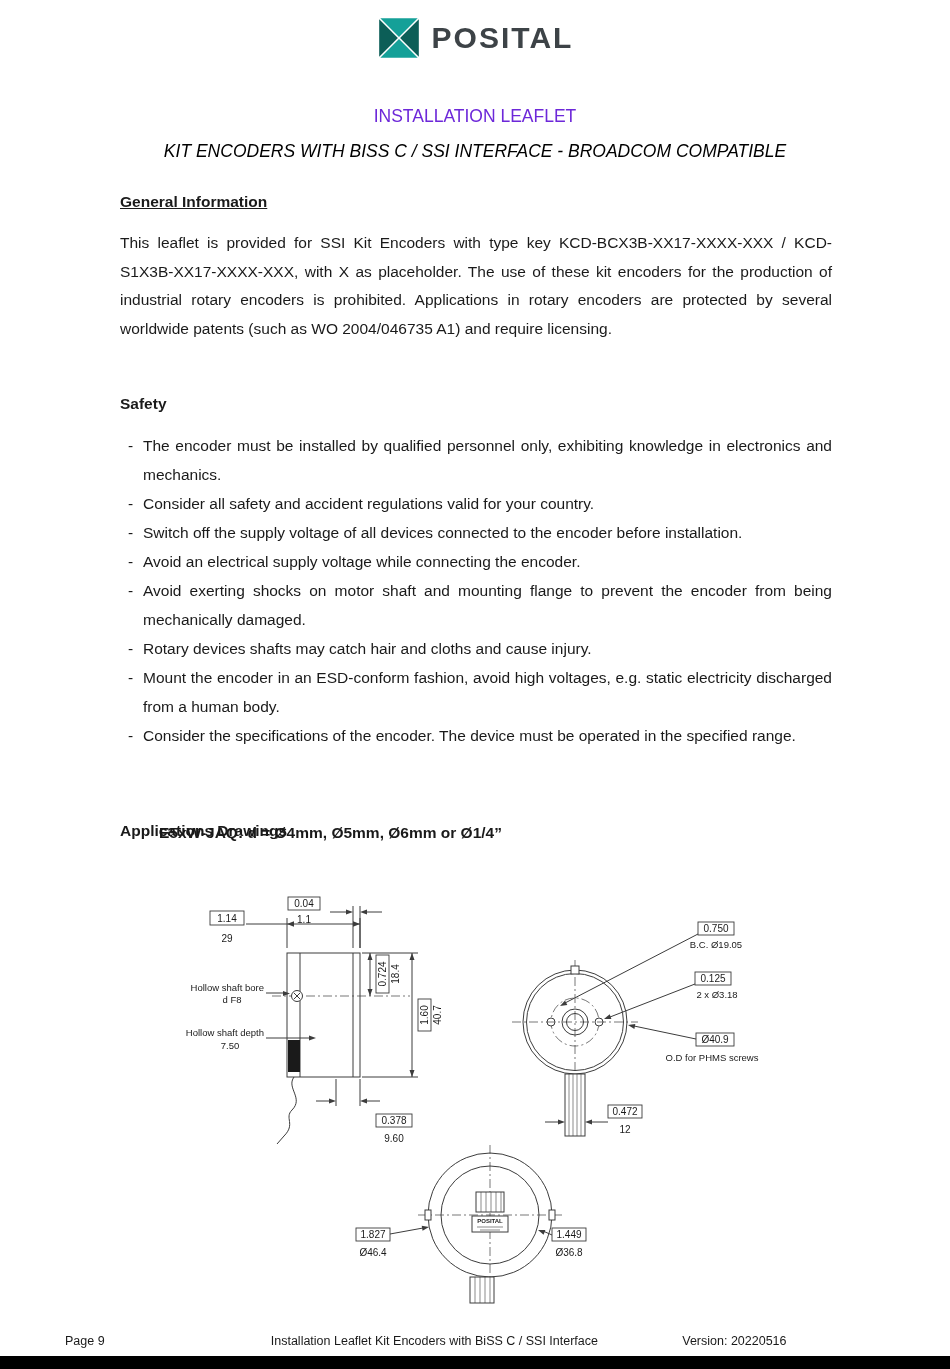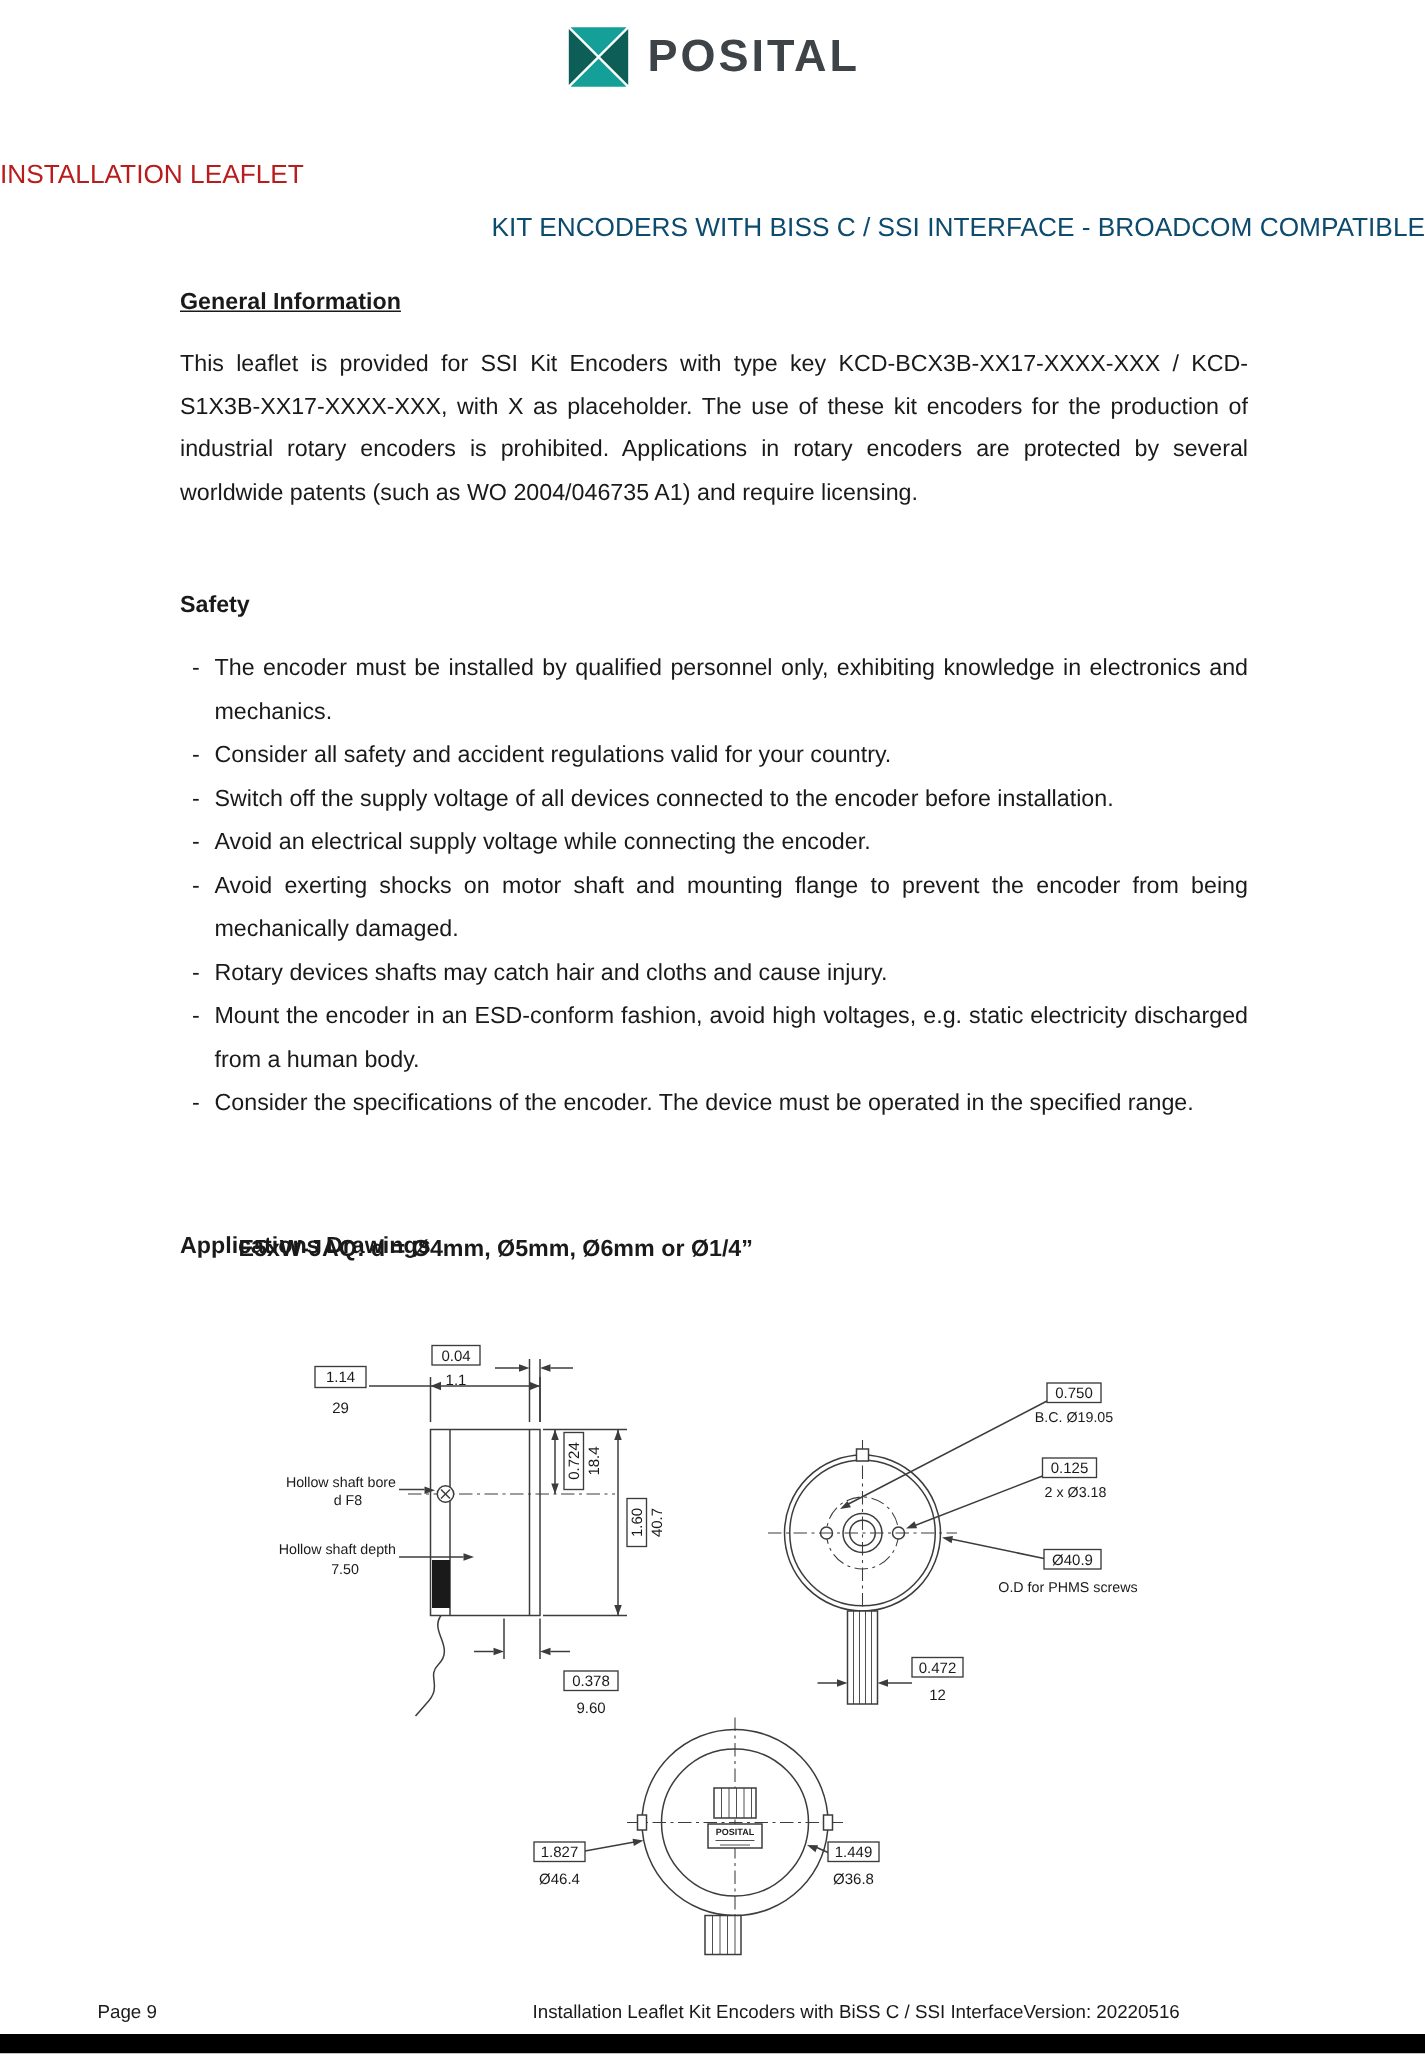--- a/index.html
+++ b/index.html
@@ -3,22 +3,22 @@
 <meta charset="utf-8">
 <style>
   * { margin:0; padding:0; box-sizing:border-box; }
   html,body { background:#ffffff; }
   body {
     width:950px; height:1369px; position:relative; overflow:hidden;
     font-family:"Liberation Sans", sans-serif; color:#1a1a1a;
   }
   .logo-row { position:absolute; top:16px; left:0; width:100%; display:flex; justify-content:center; align-items:center; gap:11px; }
   .logo-text { font-size:30px; font-weight:bold; color:#3d4347; letter-spacing:2px; }
-  .title { position:absolute; top:106px; left:0; width:100%; font-size:17.5px; color:#b91c1c; }
-  .subtitle { position:absolute; top:141px; left:0; width:100%; text-align:right; font-size:17.5px; color:#0c4a6e; }
+  .title { position:absolute; top:106px; left:0; width:100%; text-align:center; font-size:17.5px; color:#6d28d9; }
+  .subtitle { position:absolute; top:141px; left:0; width:100%; text-align:center; font-size:17.5px; color:#000000;font-style:italic; }
   .heading { position:absolute; left:120px; width:712px; font-size:15.5px; font-weight:bold; }
   .h-general { top:193px;text-decoration:underline; }
   .h-safety { top:395px; }
   .h-dim { top:822px; }
   .sub-dim { top:824px;margin-left:39px; }
   .para { position:absolute; top:229px; left:120px; width:712px; font-size:15.5px; line-height:28.5px; text-align:justify; }
   .safety-list { position:absolute; top:431px; left:128px; width:704px; font-size:15.5px; line-height:29px; }
   .s-item { display:flex; }
   .s-dash { flex:0 0 15px; }
   .s-text { flex:1; text-align:justify; }
@@ -28,21 +28,21 @@
   .lnf { fill:#ffffff; stroke:#3c3c3c; stroke-width:1; }
   .thin{ fill:none; stroke:#3c3c3c; stroke-width:0.6; }
   .cl  { fill:none; stroke:#3c3c3c; stroke-width:0.7; stroke-dasharray:9 3 2 3; }
   .dimbox { fill:#ffffff; stroke:#3c3c3c; stroke-width:0.9; }
   .ah { fill:#3c3c3c; stroke:none; }
   .dimtxt { text-anchor:middle; }
   .lbl { font-size:9.5px; }
   .pcb { font-size:6px; font-weight:bold; }
   .footer { position:absolute; top:1334px; left:65px; right:62px; display:flex; font-size:12.5px; color:#1a1a1a; }
   .f-left { width:25%; text-align:left; }
-  .f-center { width:50%; text-align:right; }
+  .f-center { width:50%; text-align:left; }
   .f-right { width:25%; text-align:left; }
   .bottom-bar { position:absolute; left:0; bottom:0; width:100%; height:13px; background:#000; }
 </style>
 </head>
 <body>
 
 <div class="logo-row">
   <svg width="44" height="44" viewBox="0 0 40 40">
     <polygon points="3,2 37,2 20,19" fill="#14a098"></polygon>
     <polygon points="38,3 38,37 21,20" fill="#0c5e57"></polygon>

